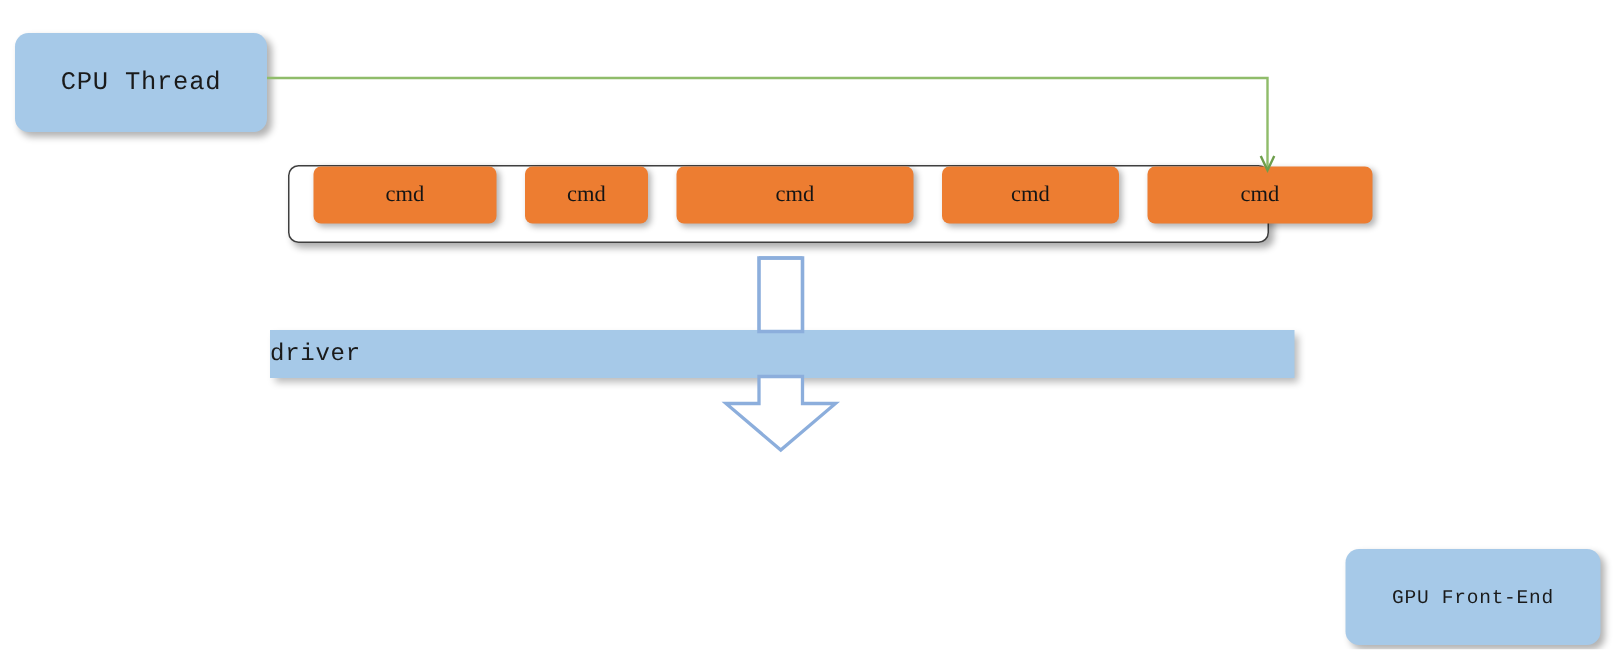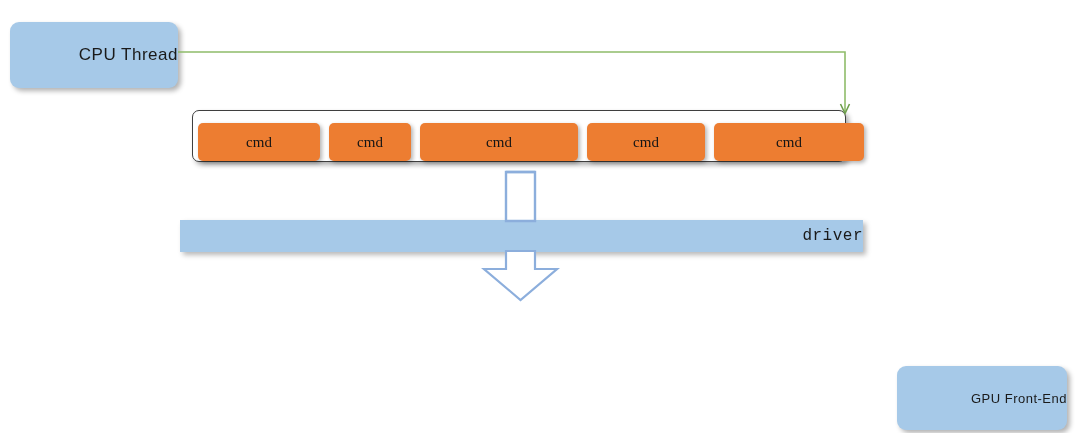--- a/index.html
+++ b/index.html
@@ -19,23 +19,23 @@
   }
 
   
   .blue-box {
     position: absolute;
     background: #A6C9E8;
     border-radius: 9px;
     box-shadow: 3px 3px 5px rgba(0,0,0,0.30);
     display: flex;
     align-items: center;
-    justify-content: flex-end;
+    justify-content: center;
     color: #1a1a1a;
-    font-family: Liberation Sans, sans-serif;
+    font-family: Liberation Mono, monospace;
     letter-spacing: 0.5px;
     white-space: nowrap;
   }
 
   #cpu-thread-box {
     left: 10px;
     top: 22px;
     width: 168px;
     height: 66px;
     font-size: 17px;
@@ -53,43 +53,43 @@
   #driver-bar {
     position: absolute;
     left: 180px;
     top: 220px;
     width: 683px;
     height: 32px;
     background: #A6C9E8;
     box-shadow: 3px 3px 5px rgba(0,0,0,0.28);
     display: flex;
     align-items: center;
-    justify-content: flex-end;
+    justify-content: flex-start;
     font-size: 16px;
     color: #1a1a1a;
     letter-spacing: 0.5px;
     font-family: "Liberation Mono", "DejaVu Sans Mono", monospace;
   }
 
   
   #command-queue {
     position: absolute;
     left: 192px;
     top: 110px;
     width: 654px;
     height: 52px;
     background: #ffffff;
     border: 1.6px solid #3f3f3f;
     border-radius: 7px;
     box-shadow: 3px 3px 5px rgba(0,0,0,0.32);
     box-sizing: border-box;
     display: flex;
-    align-items: flex-end;
-    padding: 0 5px;
-    gap: 9px;
+    align-items: flex-start;
+    padding: 0 16px;
+    gap: 19px;
   }
   .cmd-box {
     height: 38px;
     background: #ED7D31;
     border-radius: 5px;
     box-shadow: 2px 2px 4px rgba(0,0,0,0.30);
     display: flex;
     align-items: center;
     justify-content: center;
     font-family: "Liberation Serif", "DejaVu Serif", serif;

